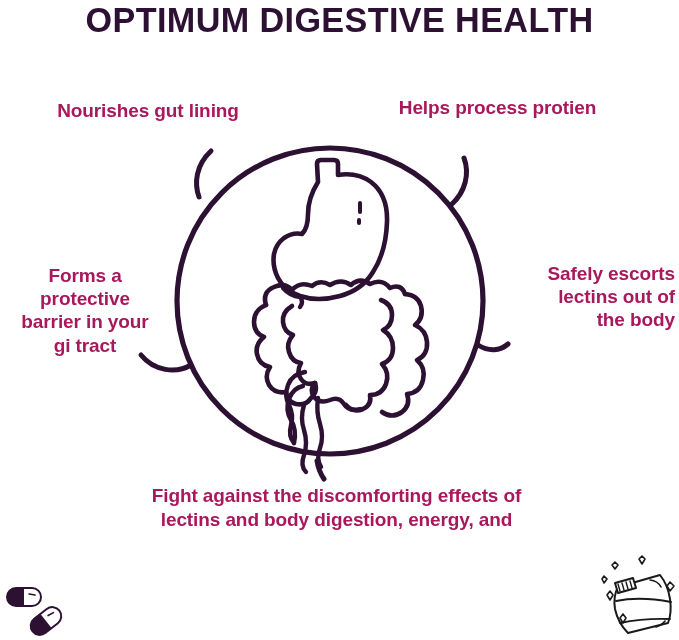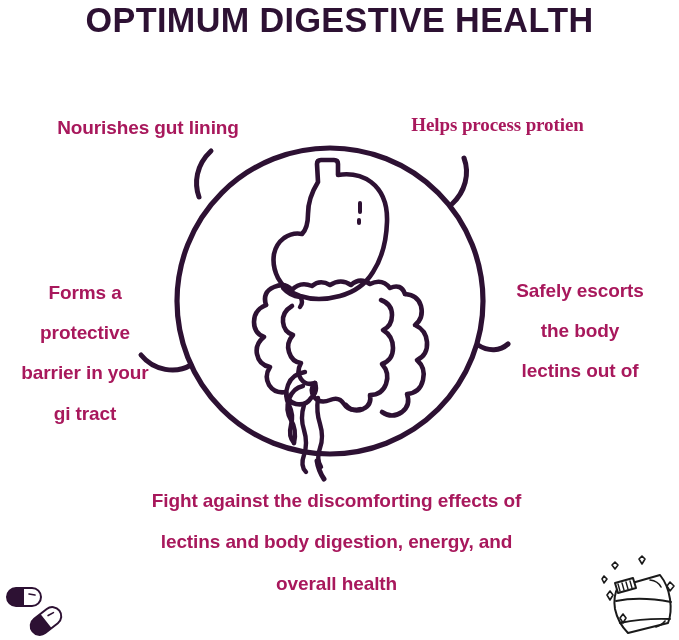--- a/index.html
+++ b/index.html
@@ -42,50 +42,49 @@
 
   
   .callout {
     position: absolute;
     color: #a8185c;
     font-size: 19px;
     font-weight: 700;
     line-height: 1.22;
     letter-spacing: -0.1px;
   }
-  .callout .ln { display: block; margin-top: 17px; }
+  .callout .ln { display: block; }
 
   #callout-nourish {
     left: 18px;
     top: 99px;
     width: 260px;
     text-align: center;
   }
   #callout-protein {
     left: 355px;
     top: 96px;
     width: 285px;
     text-align: center;
-    font-family: Liberation Serif, serif;
   }
   #callout-barrier {
     left: -4px;
     top: 264px;
     width: 178px;
     text-align: center;
   }
   #callout-escort {
     left: 485px;
     top: 262px;
     width: 190px;
-    text-align: center;
+    text-align: right;
   }
   #callout-fight {
     left: 64px;
-    top: 472px;
+    top: 484px;
     width: 545px;
     text-align: center;
     line-height: 1.28;
   }
 
   
   #illustration {
     position: absolute;
     left: 0;
     top: 0;
@@ -246,28 +245,27 @@
 
   <div class="callout" id="callout-barrier">
     <span class="ln">Forms a</span>
     <span class="ln">protective</span>
     <span class="ln">barrier in your</span>
     <span class="ln">gi tract</span>
   </div>
 
   <div class="callout" id="callout-escort">
     <span class="ln">Safely escorts</span>
+    <span class="ln">lectins out of</span>
     <span class="ln">the body</span>
-    <span class="ln">lectins out of</span>
   </div>
 
   <div class="callout" id="callout-fight">
     <span class="ln">Fight against the discomforting effects of</span>
     <span class="ln">lectins and body digestion, energy, and</span>
-    <span class="ln">overall health</span>
   </div>
 
   <svg id="pills-icon" viewBox="0 0 76 62">
     <g>
       <rect x="5" y="12" width="34" height="18" rx="9" fill="#ffffff" stroke="#2d1133" stroke-width="2"></rect>
       <path d="M 5 21 A 9 9 0 0 1 14 12 L 22 12 L 22 30 L 14 30 A 9 9 0 0 1 5 21 Z" fill="#2d1133"></path>
       <path d="M 27 18 L 33 19" stroke="#2d1133" stroke-width="1.6" stroke-linecap="round" fill="none"></path>
     </g>
     <g transform="rotate(-38 44 45)">
       <rect x="27" y="36" width="34" height="18" rx="9" fill="#ffffff" stroke="#2d1133" stroke-width="2"></rect>

